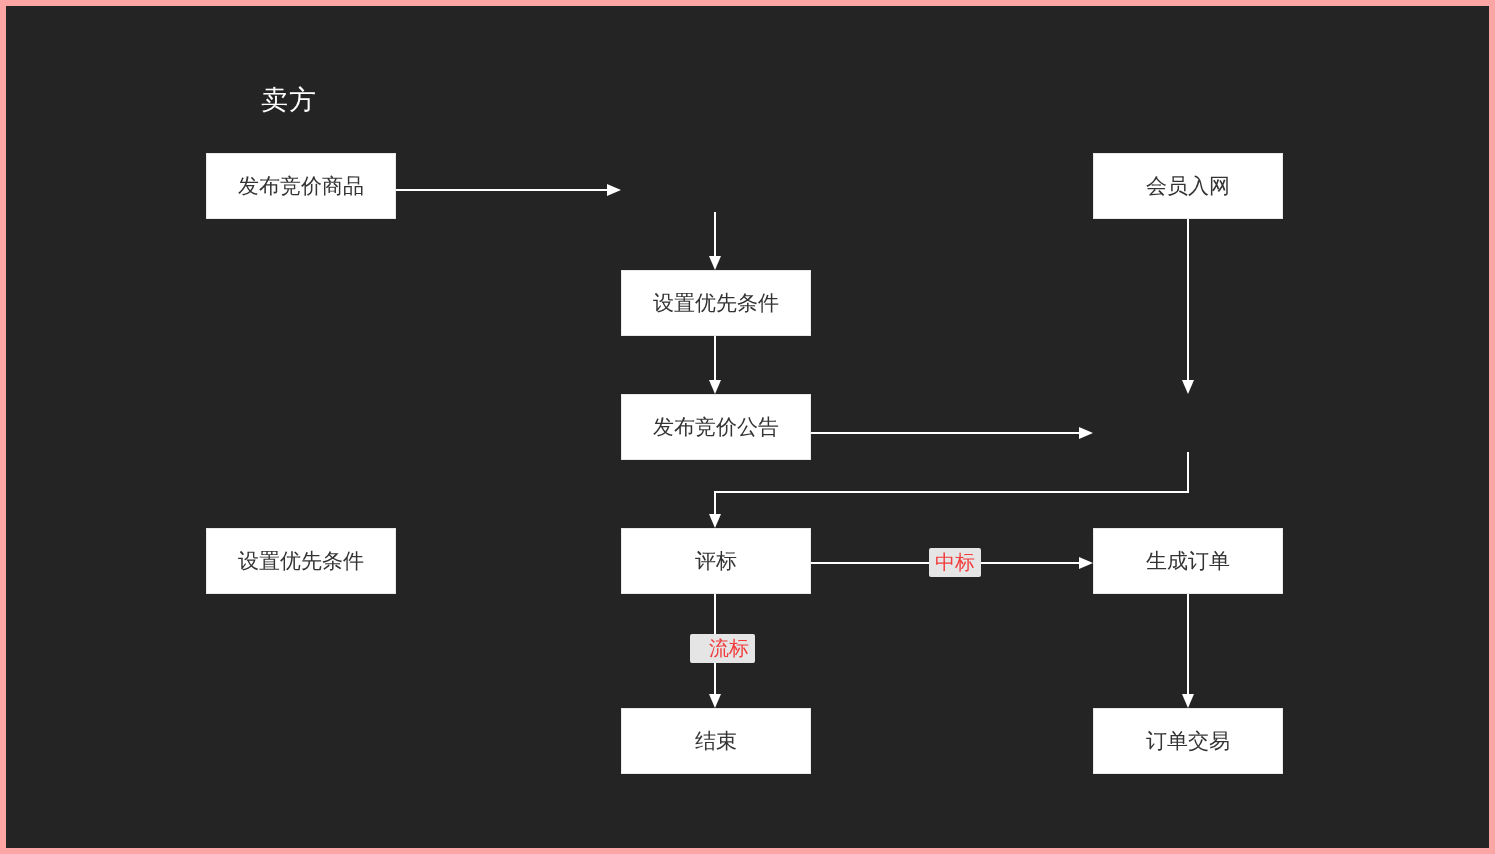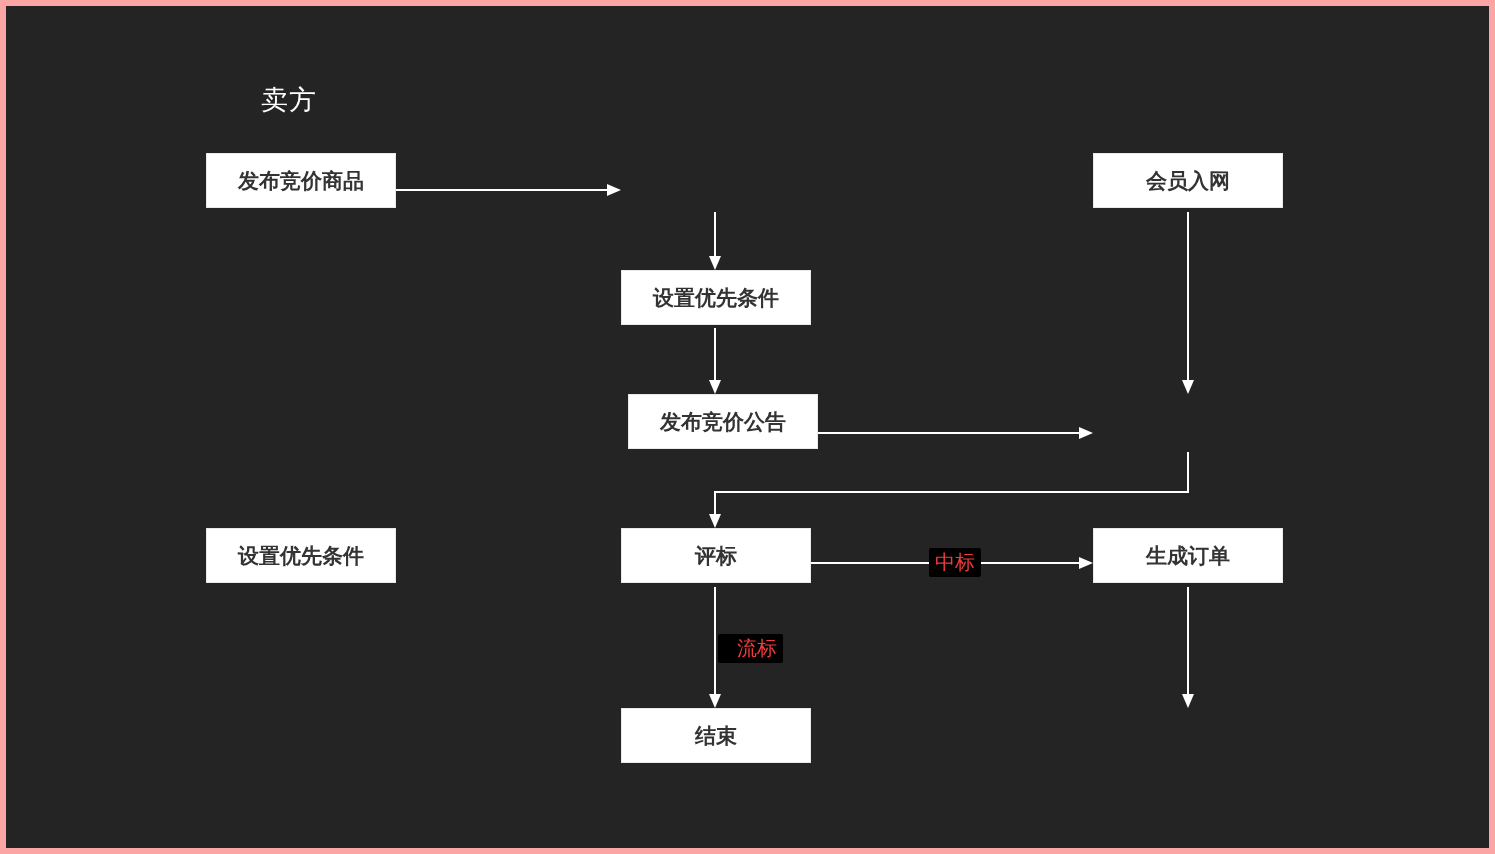--- a/index.html
+++ b/index.html
@@ -25,51 +25,50 @@
     color: #ffffff;
     font-size: 27px;
     font-weight: 500;
     letter-spacing: 1px;
   }
   .lane-header.seller { left: 203px; top: 76px; }
   .lane-header.buyer  { left: 1100px; top: 76px; }
   .node {
     position: absolute;
     width: 190px;
-    height: 55px;
+    height: 66px;
     background: #ffffff;
     border: 1px solid #e9e9e9;
     color: #333333;
     font-size: 21px;
     display: flex;
     align-items: center;
     justify-content: center;
     white-space: nowrap;
-    font-weight: bold;
   }
   .col-left   { left: 200px; }
   .col-mid    { left: 615px; }
   .col-right  { left: 1087px; }
   .row-1 { top: 147px; }
   .row-2 { top: 264px; }
-  .row-3 { top: 388px; margin-left: 7px; }
+  .row-3 { top: 388px; }
   .row-4 { top: 522px; }
   .row-5 { top: 702px; }
   .edge-label {
     position: absolute;
-    background: #000000;
+    background: #e5e5e5;
     color: #f23b3b;
     font-size: 20px;
     line-height: 1;
     padding: 4px 6px 5px 6px;
     border-radius: 2px;
     white-space: nowrap;
   }
   .edge-label.win  { left: 923px; top: 542px; }
-  .edge-label.fail { left: 712px; top: 628px; padding-left: 19px; }
+  .edge-label.fail { left: 684px; top: 628px; padding-left: 19px; }
   .edge-line { stroke: #ffffff; stroke-width: 2; fill: none; }
   .edge-head { fill: #ffffff; stroke: none; }
 </style>
 </head>
 <body>
 
 <div id="canvas">
 
   <svg id="edges-svg" viewBox="0 0 1491 850" xmlns="http://www.w3.org/2000/svg">
 
@@ -126,17 +125,18 @@
 
   <div class="node col-mid   row-2">设置优先条件</div>
 
   <div class="node col-mid   row-3">发布竞价公告</div>
 
   <div class="node col-left  row-4">设置优先条件</div>
   <div class="node col-right row-4">生成订单</div>
   <div class="node col-mid   row-4">评标</div>
 
   <div class="node col-mid   row-5">结束</div>
+  <div class="node col-right row-5">订单交易</div>
 
   <div class="edge-label win">中标</div>
   <div class="edge-label fail">流标</div>
 
 </div>
 
 </body></html>

